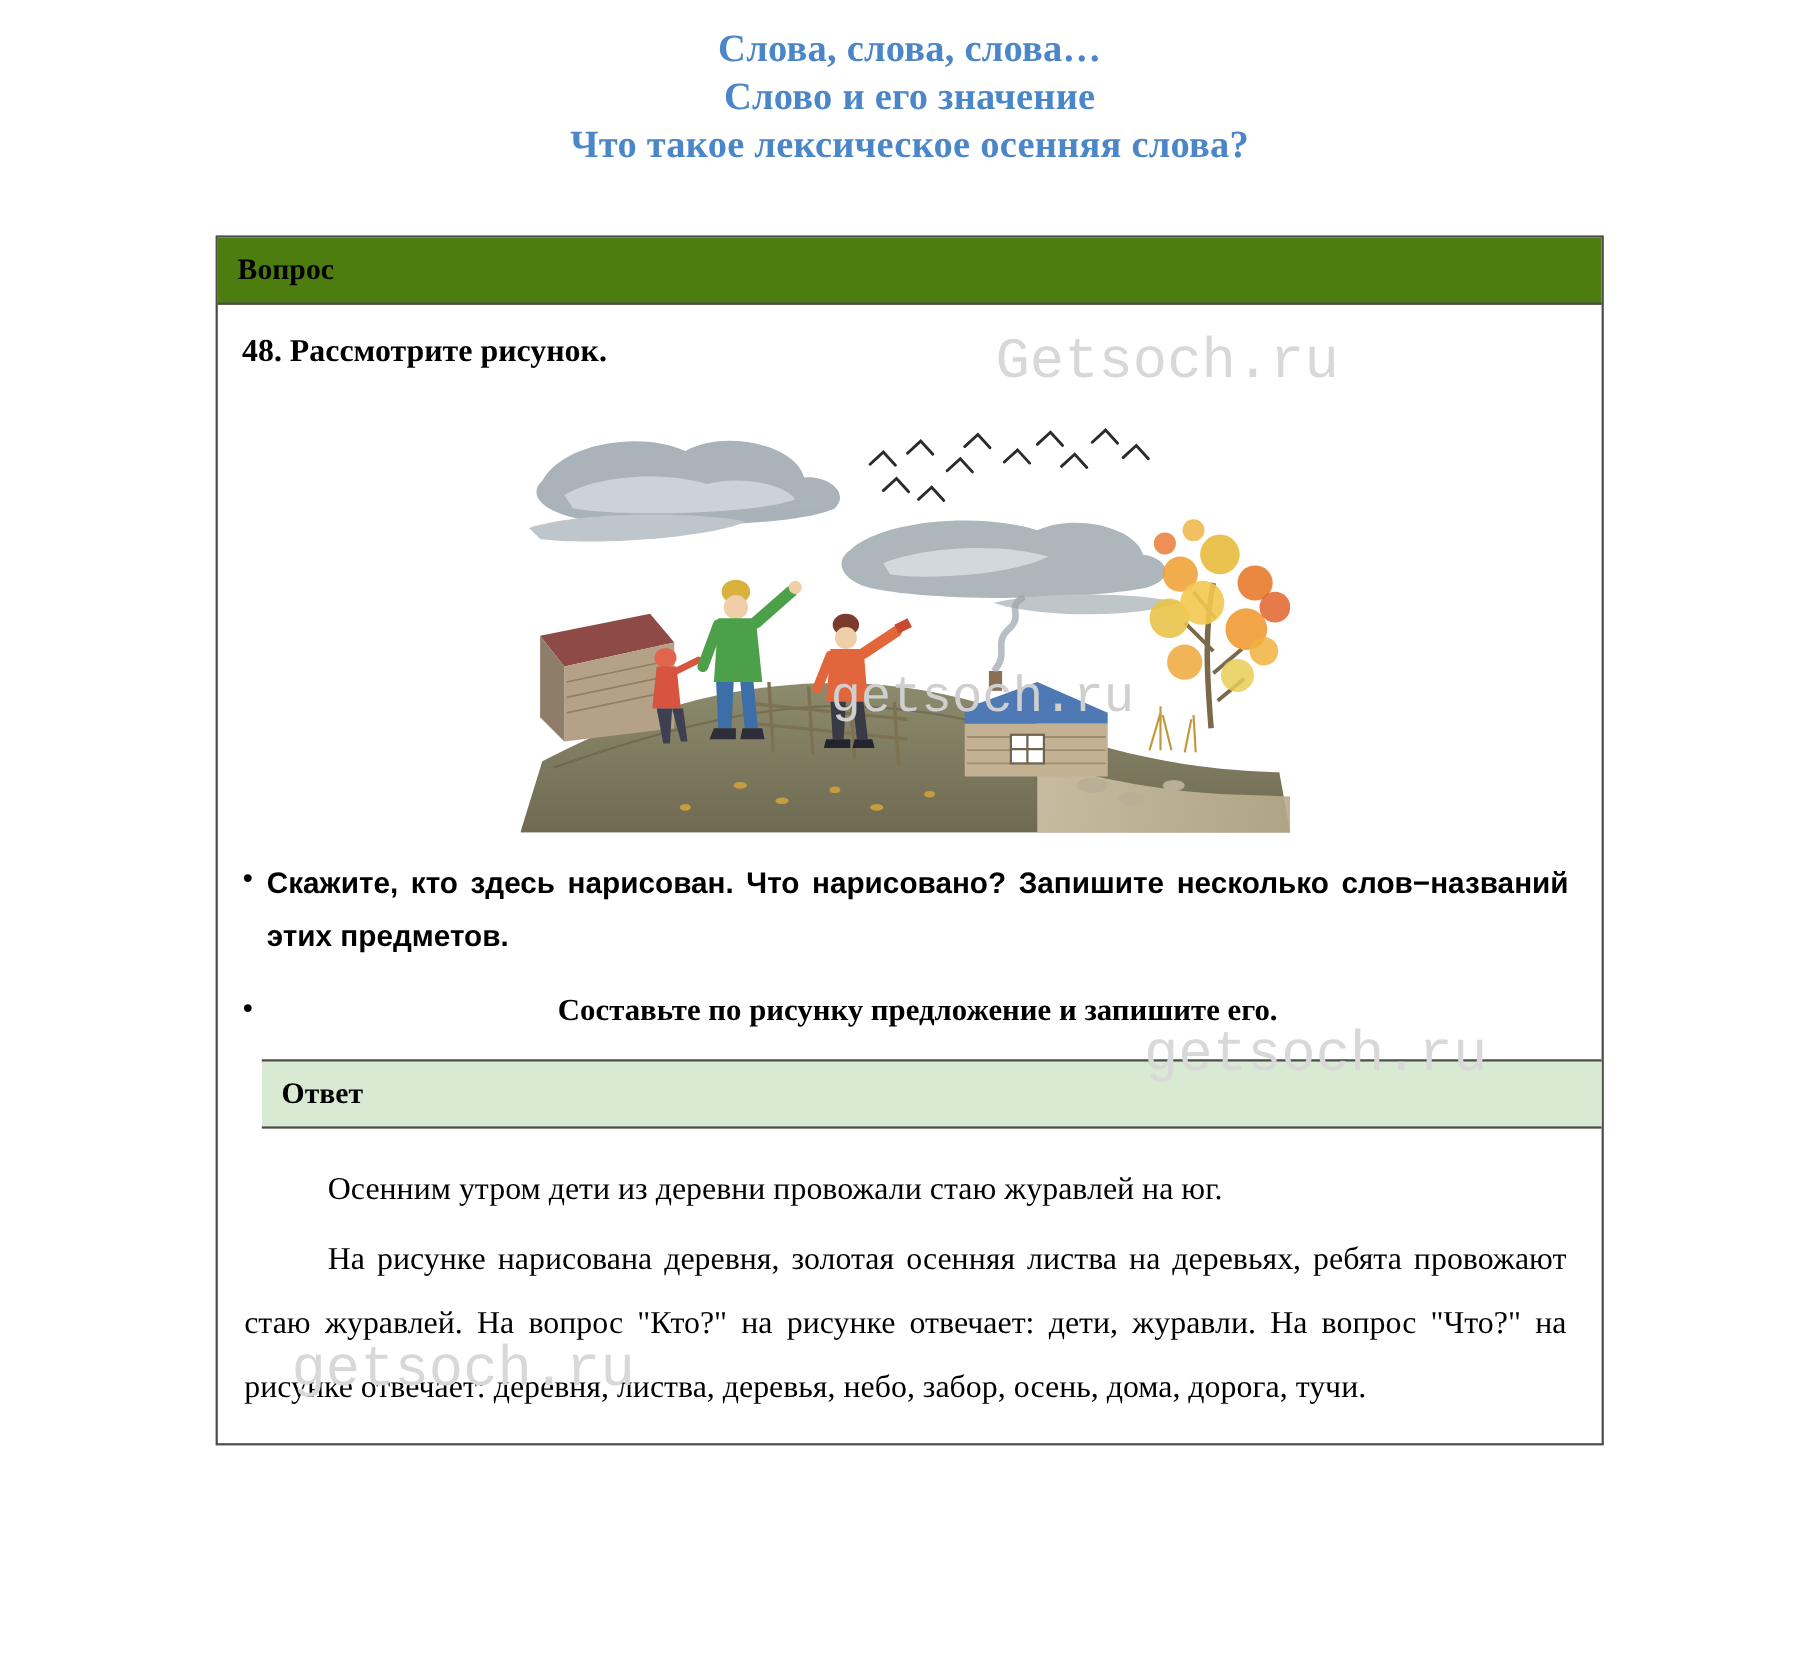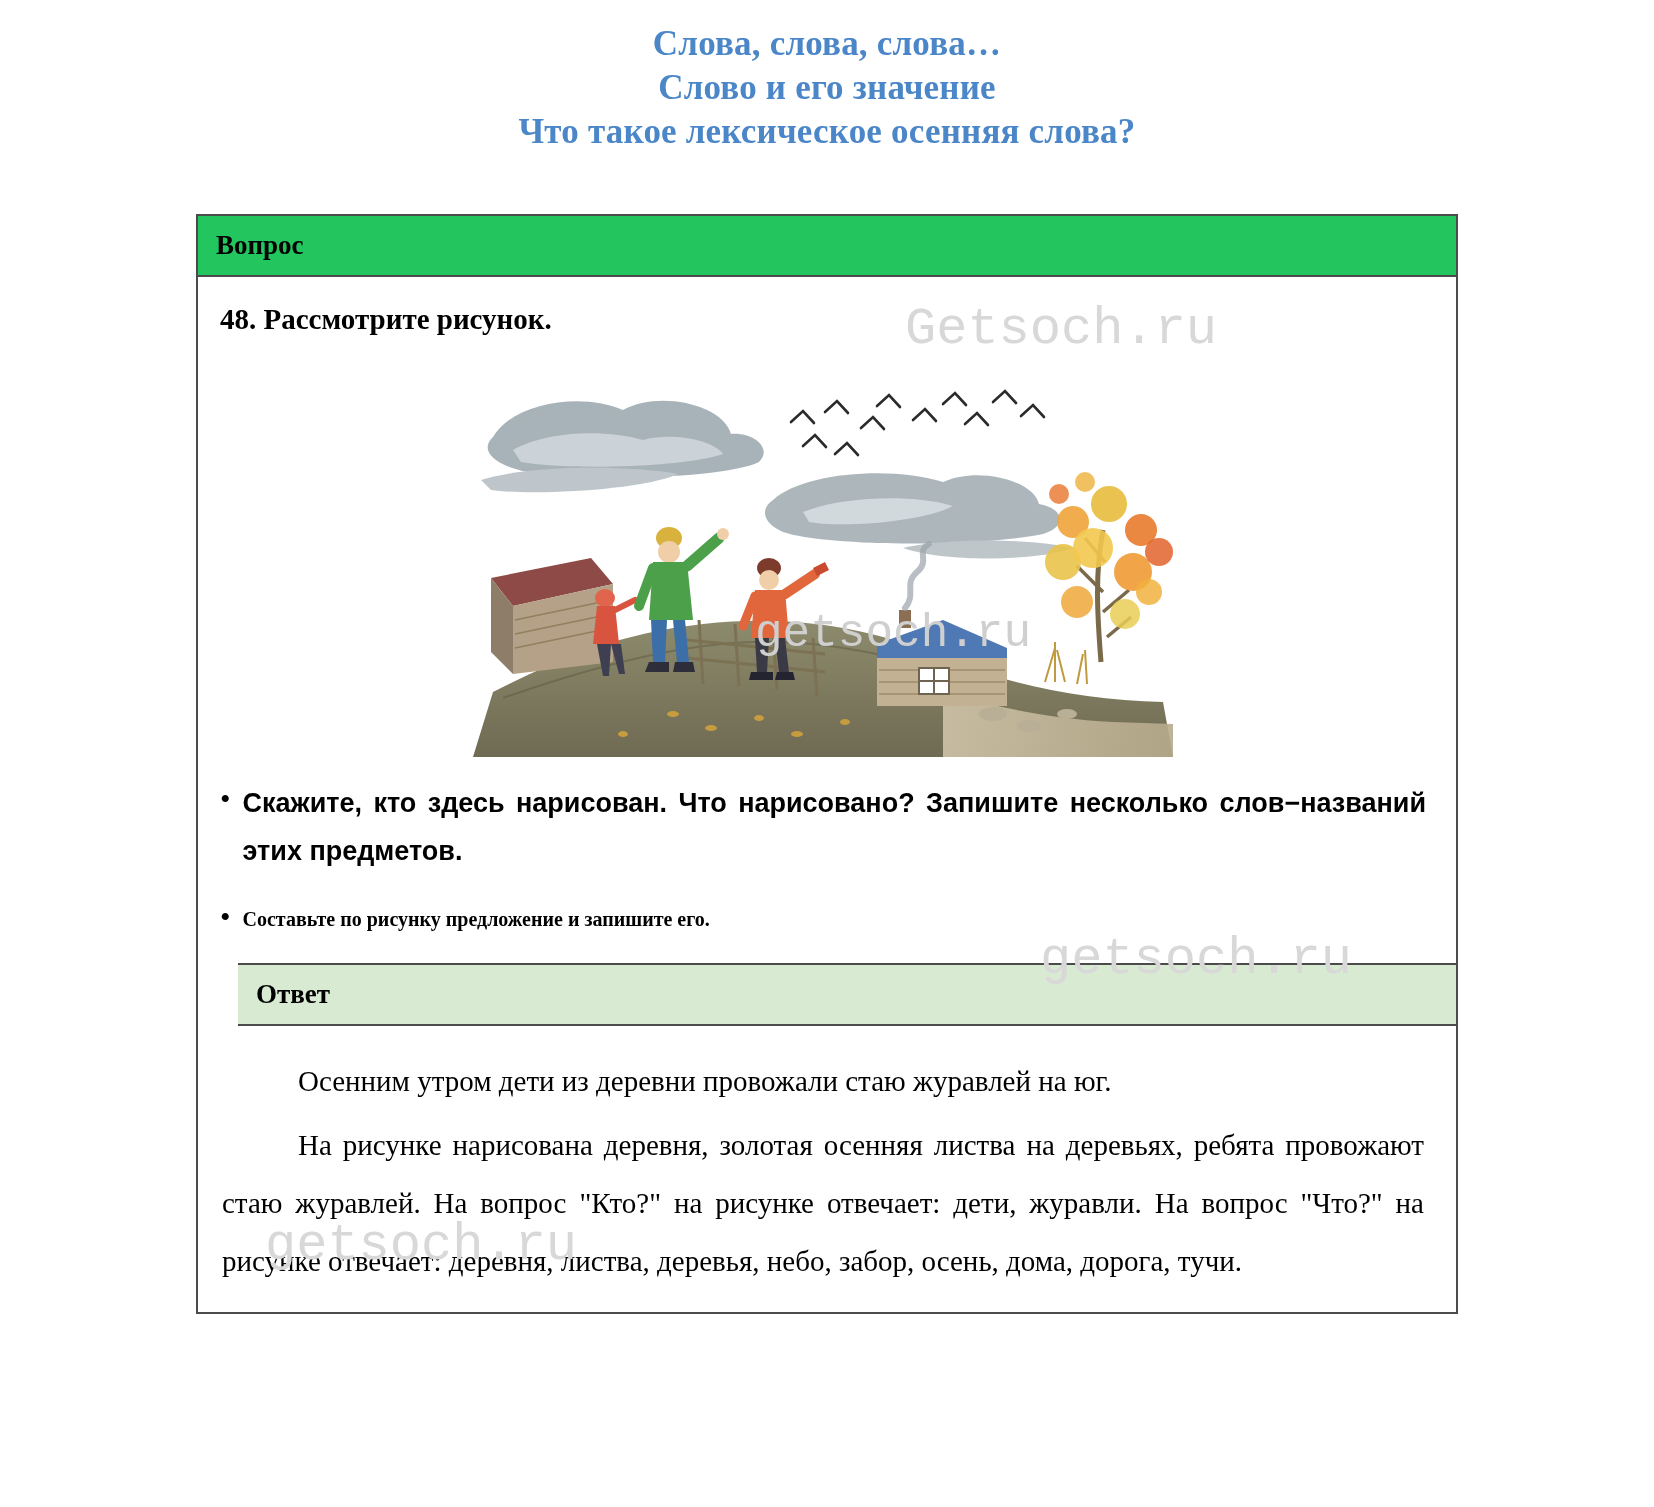--- a/index.html
+++ b/index.html
@@ -46,21 +46,21 @@
     background: #fff;
   }
   .band {
     box-sizing: border-box;
     padding: 14px 0 14px 18px;
     font-weight: bold;
     font-size: 27px;
     border-bottom: 2px solid #4b4b4b;
   }
   .band-question {
-    background: #22c55e;
+    background: #4d7c0f;
   }
   .band-answer {
     background: #d9ead3;
     border-top: 2px solid #4b4b4b;
     margin-left: 40px;
   }
   .cell {
     box-sizing: border-box;
     padding: 20px 26px 22px 18px;
   }
@@ -101,23 +101,24 @@
     font-family: "Liberation Sans", sans-serif;
     font-weight: bold;
     font-size: 27px;
     line-height: 48px;
     text-align: justify;
     flex: 1;
   }
   .bullet-serif {
     font-family: "Liberation Serif", serif;
     font-weight: bold;
-    font-size: 20px;
+    font-size: 28px;
     line-height: 44px;
     flex: 1;
+    text-align: center;
   }
 
   
   .answer-p {
     font-size: 29px;
     line-height: 58px;
     text-align: justify;
     text-indent: 76px;
     margin: 6px 6px 0 6px;
   }

